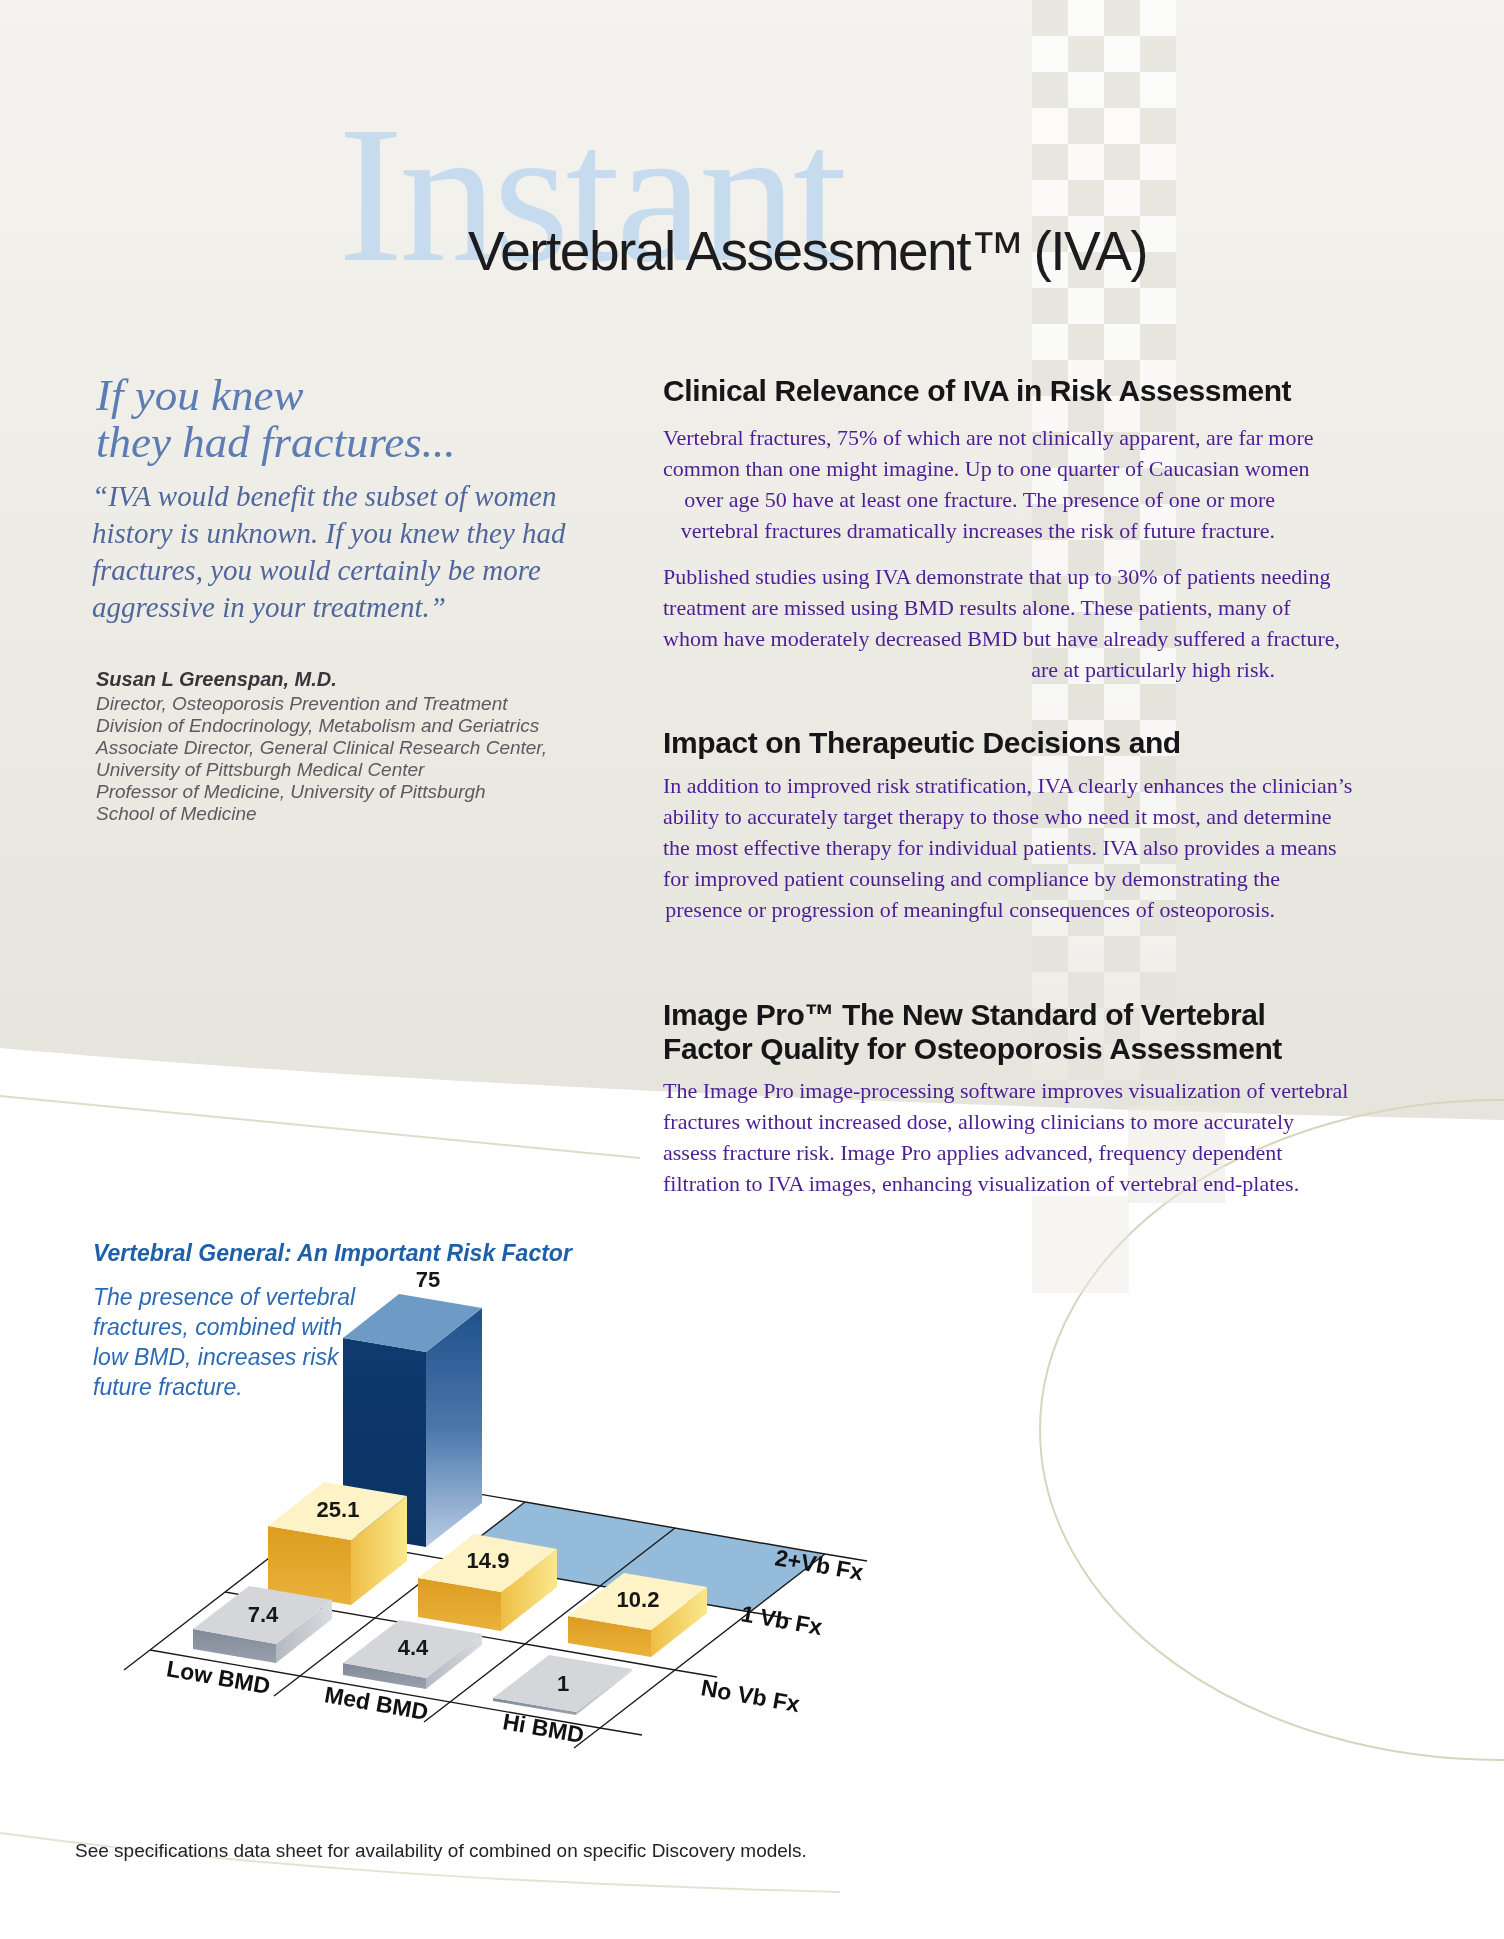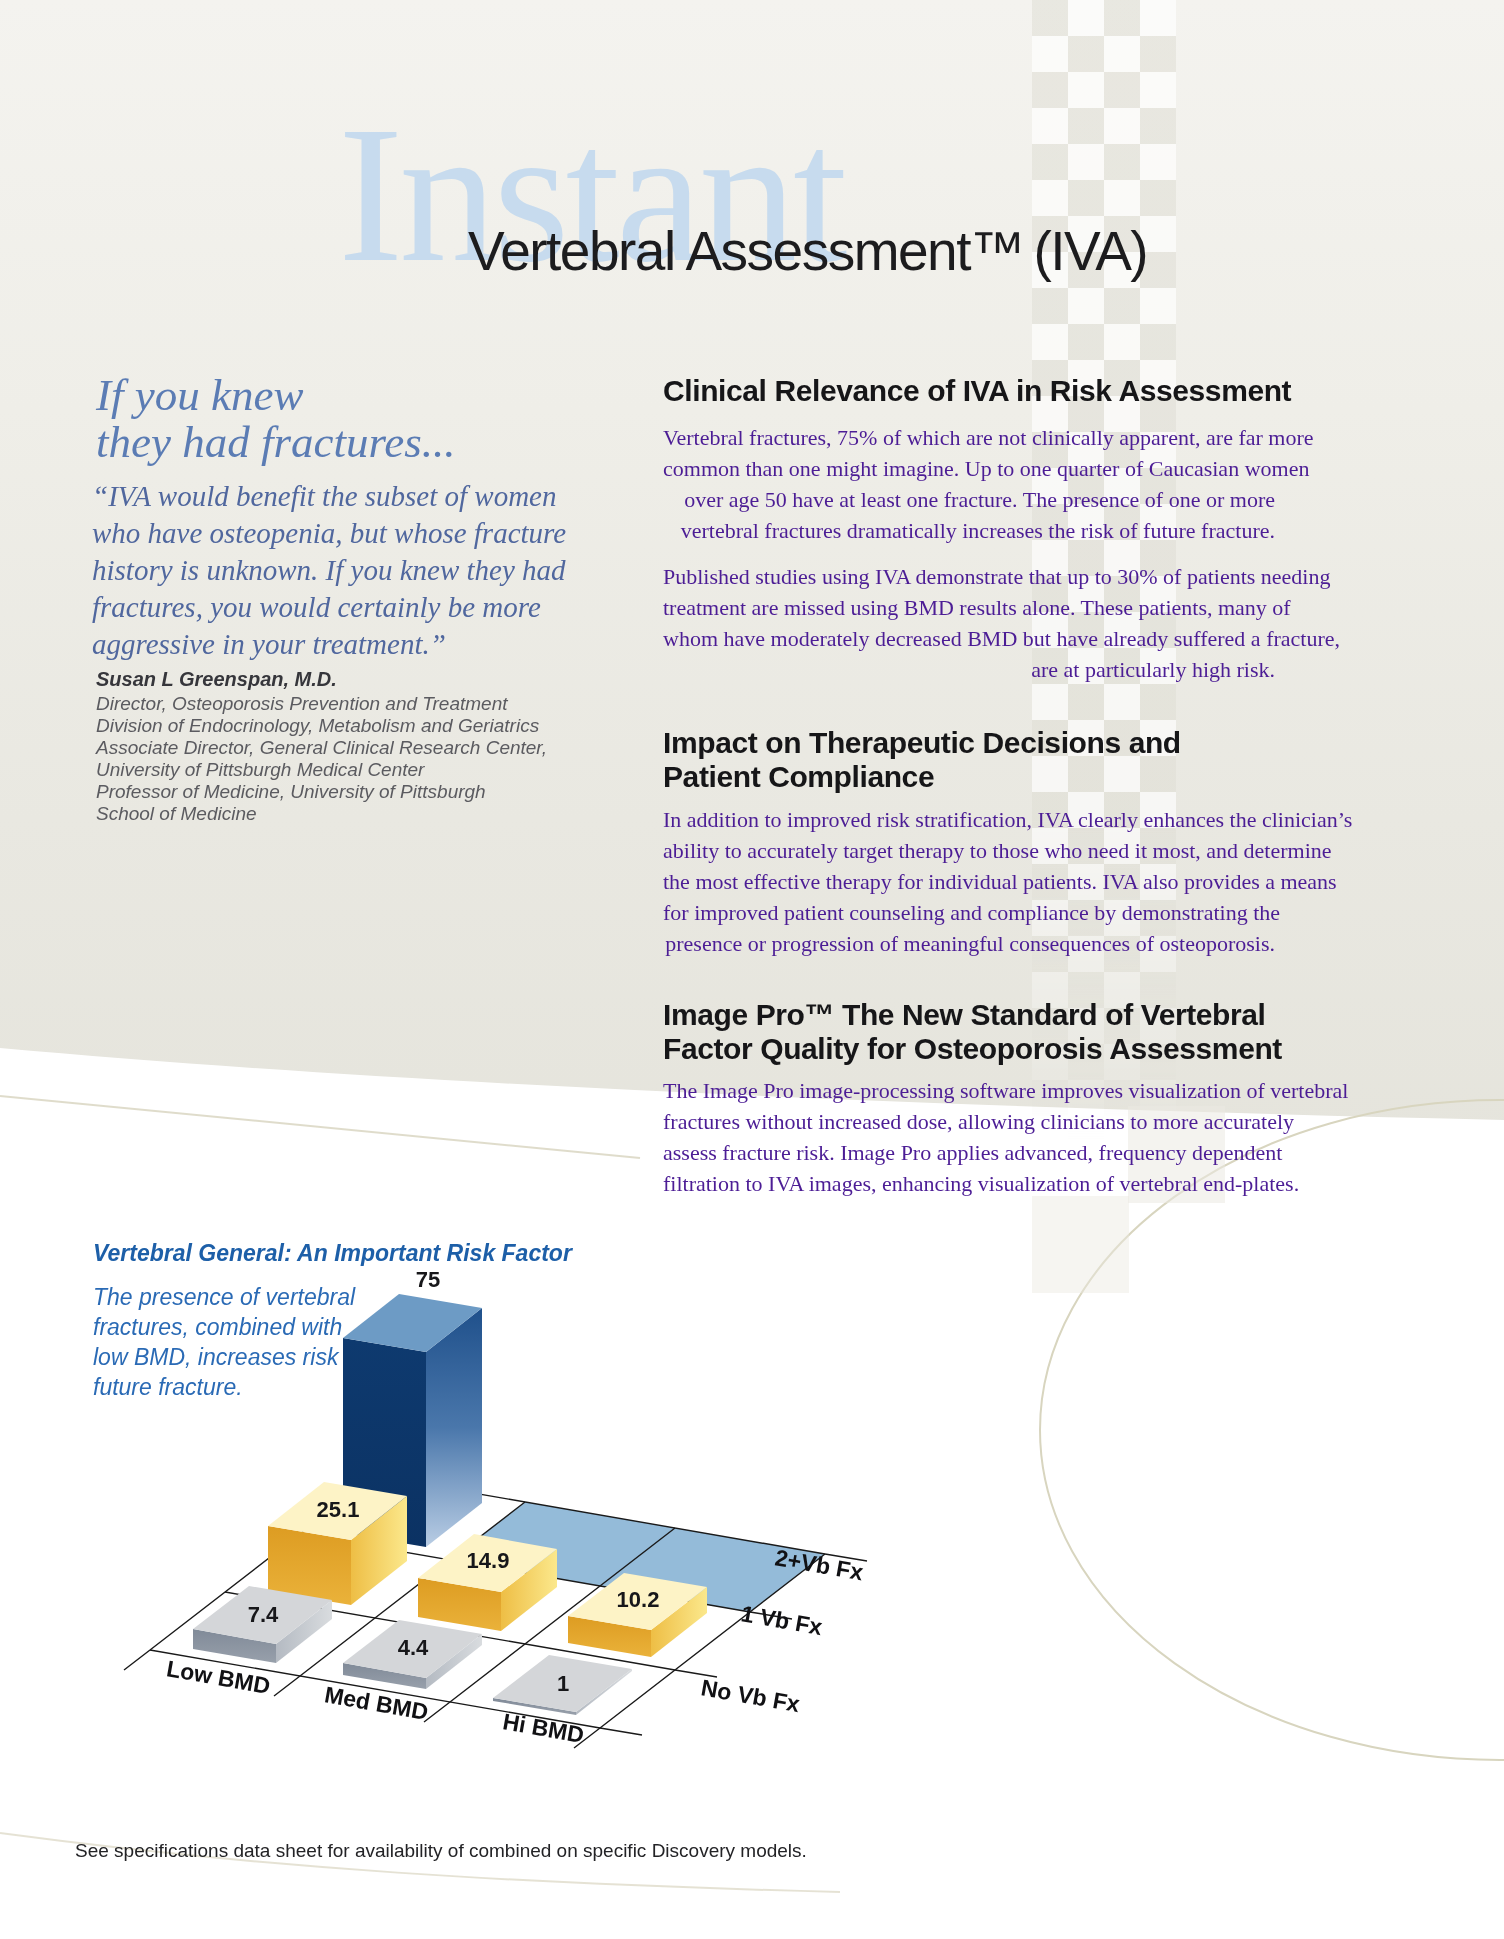--- a/index.html
+++ b/index.html
@@ -80,21 +80,20 @@
   <div class="subtitle">
     <span>Vertebral Assessment</span><span>™</span><span class="suffix">(IVA)</span>
   </div>
 
   <div class="leadin">
       <div>If you knew</div>
       <div>they had fractures...</div>
     </div>
   <div class="quote">
       <div>“IVA would benefit the subset of women</div>
-      <div>who have osteopenia, but whose fracture</div>
       <div>history is unknown. If you knew they had</div>
       <div>fractures, you would certainly be more</div>
       <div>aggressive in your treatment.”</div>
     </div>
   <div class="attribution">
       <div>Susan L Greenspan, M.D.</div>
       <div>Director, Osteoporosis Prevention and Treatment</div>
       <div>Division of Endocrinology, Metabolism and Geriatrics</div>
       <div>Associate Director, General Clinical Research Center,</div>
       <div>University of Pittsburgh Medical Center</div>
@@ -116,21 +115,20 @@
         <div>Published studies using IVA demonstrate that up to 30% of patients needing</div>
         <div>treatment are missed using BMD results alone. These patients, many of</div>
         <div>whom have moderately decreased BMD but have already suffered a fracture,</div>
         <div>are at particularly high risk.</div>
       </div>
   </div>
 
   <div class="section sec2">
     <div class="sec-heading">
         <div>Impact on Therapeutic Decisions and</div>
-        <div>Patient Compliance</div>
       </div>
     <div class="sec-body p1">
         <div>In addition to improved risk stratification, IVA clearly enhances the clinician’s</div>
         <div>ability to accurately target therapy to those who need it most, and determine</div>
         <div>the most effective therapy for individual patients. IVA also provides a means</div>
         <div>for improved patient counseling and compliance by demonstrating the</div>
         <div>presence or progression of meaningful consequences of osteoporosis.</div>
       </div>
   </div>
 

